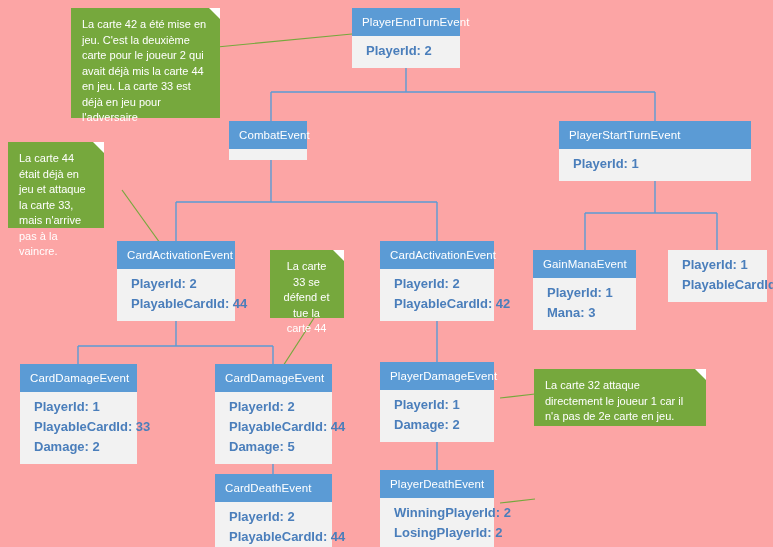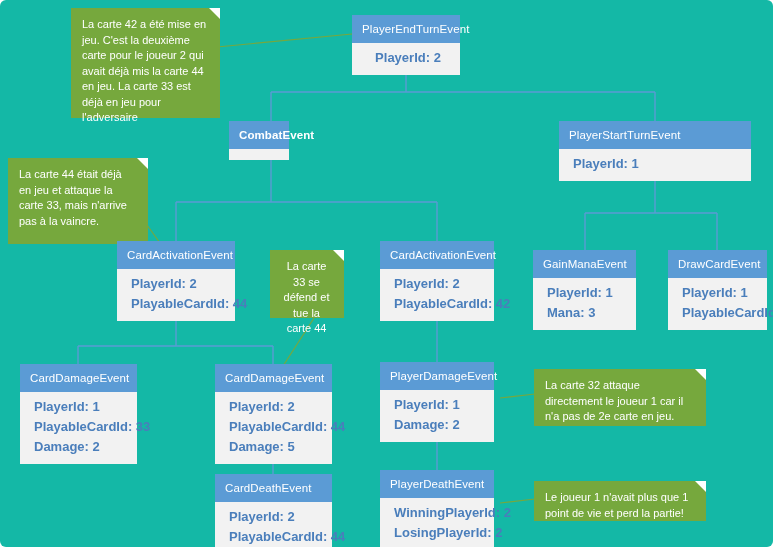--- a/index.html
+++ b/index.html
@@ -4,24 +4,23 @@
 <style>
   html, body {
     margin: 0;
     padding: 0;
     background: #ffffff;
   }
   #canvas {
     position: relative;
     width: 773px;
     height: 547px;
-    background: #14b8a6;
+    background: #fca5a5;
     font-family: "Liberation Sans", sans-serif;
     overflow: hidden;
-    border-radius: 6px;
   }
   #links {
     position: absolute;
     left: 0;
     top: 0;
     width: 773px;
     height: 547px;
     pointer-events: none;
   }
 
@@ -120,48 +119,44 @@
       <path d="M 500 398 L 535 394"></path>
       <path d="M 500 503 L 535 499"></path>
     </g>
   </svg>
 
   <div class="note" style="left:71px; top:8px; width:149px; height:110px;">
     <span class="fold"></span>
     <span>La carte 42 a été mise en jeu. C'est la deuxième carte pour le joueur 2 qui avait déjà mis la carte 44 en jeu. La carte 33 est déjà en jeu pour l'adversaire</span>
   </div>
 
-  <div class="note" style="left:8px; top:142px; width:140px; height:86px;margin-top:16px;">
+  <div class="note" style="left:8px; top:142px; width:96px; height:86px;">
     <span class="fold"></span>
     <span>La carte 44 était déjà en jeu et attaque la carte 33, mais n'arrive pas à la vaincre.</span>
   </div>
 
   <div class="note center" style="left:270px; top:250px; width:74px; height:68px;padding-left:10px;">
     <span class="fold"></span>
     <span>La carte 33 se défend et tue la carte 44</span>
   </div>
 
   <div class="note" style="left:534px; top:369px; width:172px; height:57px;">
     <span class="fold"></span>
     <span>La carte 32 attaque directement le joueur 1 car il n'a pas de 2e carte en jeu.</span>
   </div>
 
-  <div class="note" style="left:534px; top:481px; width:172px; height:40px;">
-    <span class="fold"></span>
-    <span>Le joueur 1 n'avait plus que 1 point de vie et perd la partie!</span>
-  </div>
-
-  <div class="node" style="left:352px; top:15px; width:108px;text-align:center;">
+
+  <div class="node" style="left:352px; top:8px; width:108px;">
     <div class="node-title">PlayerEndTurnEvent</div>
     <div class="node-body">
       <div class="field">PlayerId: 2</div>
     </div>
   </div>
 
-  <div class="node" style="left:229px; top:121px; width:60px;font-weight:bold;">
+  <div class="node" style="left:229px; top:121px; width:78px;">
     <div class="node-title">CombatEvent</div>
     <div class="node-body empty"></div>
   </div>
 
   <div class="node" style="left:559px; top:121px; width:192px;">
     <div class="node-title">PlayerStartTurnEvent</div>
     <div class="node-body">
       <div class="field">PlayerId: 1</div>
     </div>
   </div>
@@ -184,21 +179,20 @@
 
   <div class="node" style="left:533px; top:250px; width:103px;">
     <div class="node-title">GainManaEvent</div>
     <div class="node-body">
       <div class="field">PlayerId: 1</div>
       <div class="field">Mana: 3</div>
     </div>
   </div>
 
   <div class="node" style="left:668px; top:250px; width:99px;">
-    <div class="node-title">DrawCardEvent</div>
     <div class="node-body">
       <div class="field">PlayerId: 1</div>
       <div class="field">PlayableCardId: 45</div>
     </div>
   </div>
 
   <div class="node" style="left:20px; top:364px; width:117px;">
     <div class="node-title">CardDamageEvent</div>
     <div class="node-body">
       <div class="field">PlayerId: 1</div>

